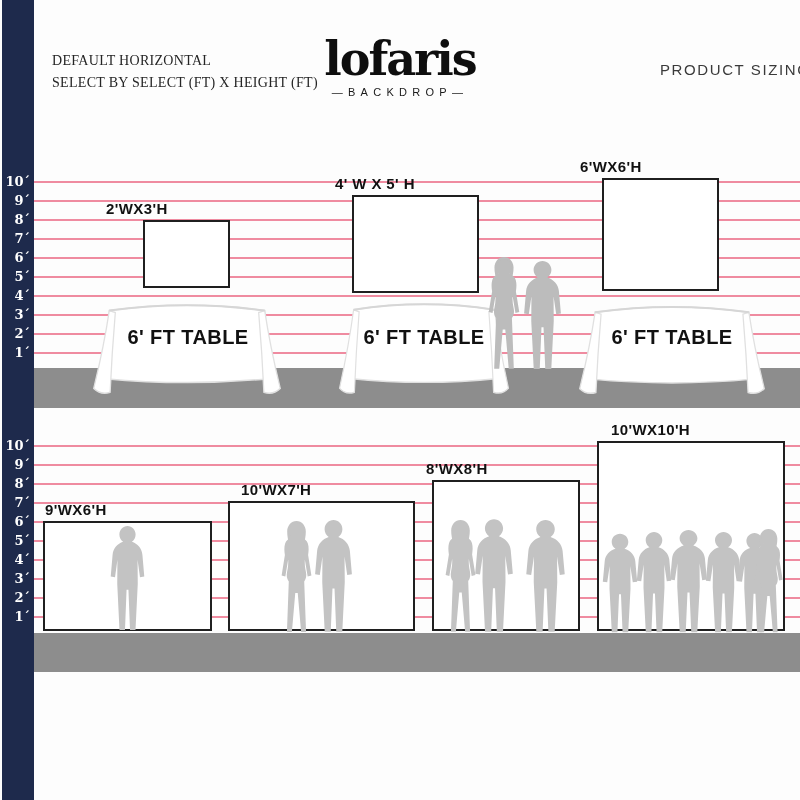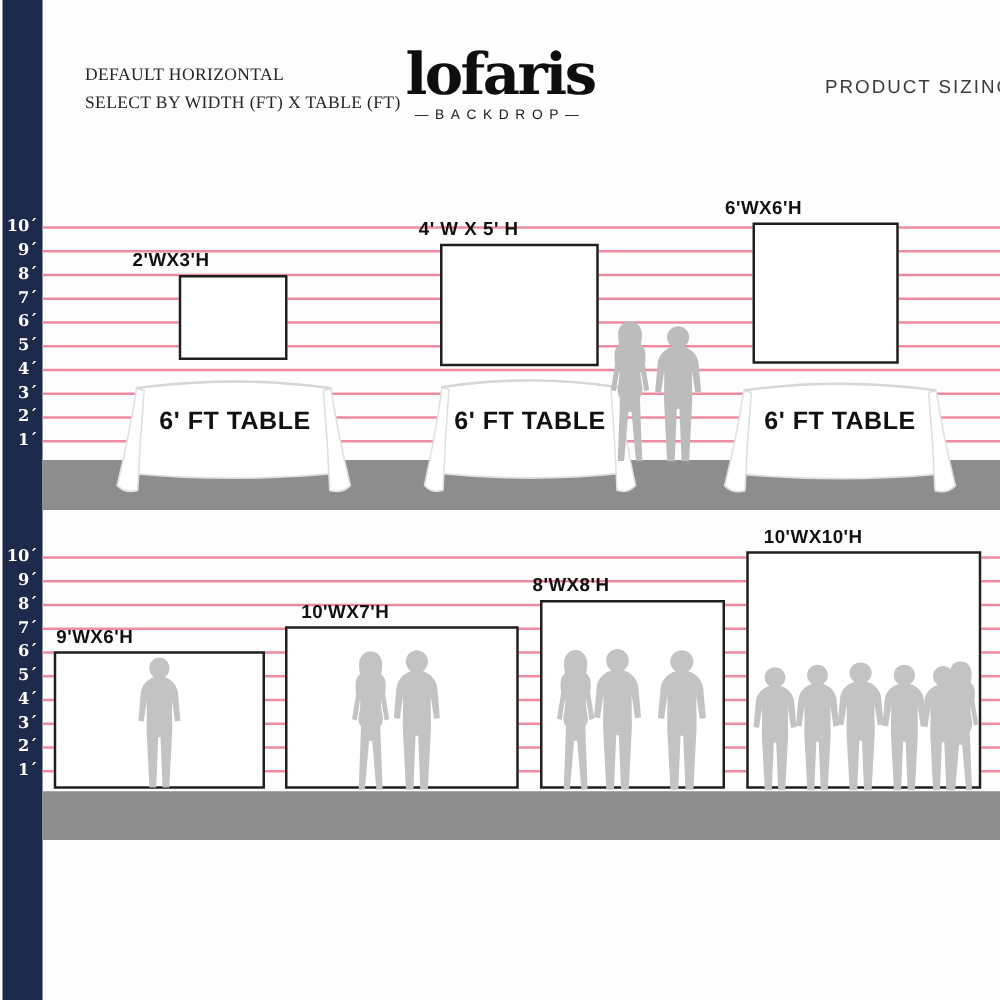--- a/index.html
+++ b/index.html
@@ -2,21 +2,21 @@
 <html><head>
 <meta charset="utf-8">
 <style>
   html,body{margin:0;padding:0;background:#fff;}
   .canvas{position:relative;width:800px;height:800px;background:#fdfdfd;overflow:hidden;
           font-family:"Liberation Sans",sans-serif;}
   
   .navy-bar{position:absolute;left:2px;top:0;width:32px;height:800px;background:#1e2a4c;}
   
   .hdr-left{position:absolute;left:52px;top:50px;width:270px;color:#252525;
-            font-family:"Liberation Serif",serif;font-size:14px;line-height:1.55;letter-spacing:.3px;margin-left:16px;}
+            font-family:"Liberation Serif",serif;font-size:14px;line-height:1.55;letter-spacing:.3px;}
   .logo{position:absolute;left:300px;top:34px;width:200px;text-align:center;color:#0e0e0e;}
   .logo-name{font-family:"DejaVu Serif",serif;font-weight:bold;font-size:46px;line-height:50px;letter-spacing:-2px;}
   .logo-tag{margin-top:2px;font-size:11px;letter-spacing:.48em;color:#1a1a1a;white-space:nowrap;}
   .hdr-right{position:absolute;left:660px;top:61px;width:135px;font-size:15px;letter-spacing:1.6px;color:#3a3a3a;white-space:nowrap;}
   
   .gline{position:absolute;left:34px;width:766px;height:2px;background:#ef8ba0;}
   .rlabel{position:absolute;left:0;width:30px;height:18px;line-height:18px;text-align:right;
           color:#fff;font-family:"DejaVu Serif",serif;font-weight:bold;font-size:13px;}
   
   .ground{position:absolute;left:34px;width:766px;background:#8d8d8d;z-index:2;}
@@ -49,21 +49,21 @@
         <path d="M22 0c-6 0-10.5 4.6-10.5 10.2 0 4.5 1 8.8 2.5 12.8 1.2-2.6 1.6-5.4 2-8.2 3.9 1.4 8.1 1.4 12 0 .4 2.8.8 5.6 2 8.2 1.5-4 2.5-8.3 2.5-12.8C32.5 4.6 28 0 22 0Z"></path>
         <path d="M22 2c-4.5 0-8.2 3.6-8.2 8.1 0 2.1.7 4 1.9 5.5-2.6 1.9-5.6 3.4-6.6 6.5-1.2 3.6-.8 7.4-.2 11.1L5.2 53l4.2 1 3.2-16.5c.3 4-.2 8.1-1.2 12-.9 3.4-.4 7 1.9 9.4L11.2 108h5.6l3.8-38h2.8l3.8 38h5.6l-2.1-49.1c2.3-2.4 2.8-6 1.9-9.4-1-3.9-1.5-8-1.2-12L34.6 54l4.2-1-3.7-19.8c.6-3.7 1-7.5-.2-11.1-1-3.1-4-4.6-6.6-6.5 1.2-1.5 1.9-3.4 1.9-5.5C30.2 5.6 26.5 2 22 2Z"></path>
       </g>
     </defs>
   </svg>
 
   <div class="navy-bar"></div>
 
   <div class="hdr-left">
     <div>DEFAULT HORIZONTAL</div>
-    <div>SELECT BY WIDTH (FT) X TABLE (FT)</div>
+    <div>SELECT BY SELECT (FT) X HEIGHT (FT)</div>
   </div>
   <div class="logo">
     <div class="logo-name">lofaris</div>
     <div class="logo-tag"><span>—</span><span>BACKDROP</span><span>—</span></div>
   </div>
   <div class="hdr-right">PRODUCT SIZING</div>
 
   <div class="gline" style="top:181px"></div>
   <div class="gline" style="top:200px"></div>
   <div class="gline" style="top:219px"></div>

